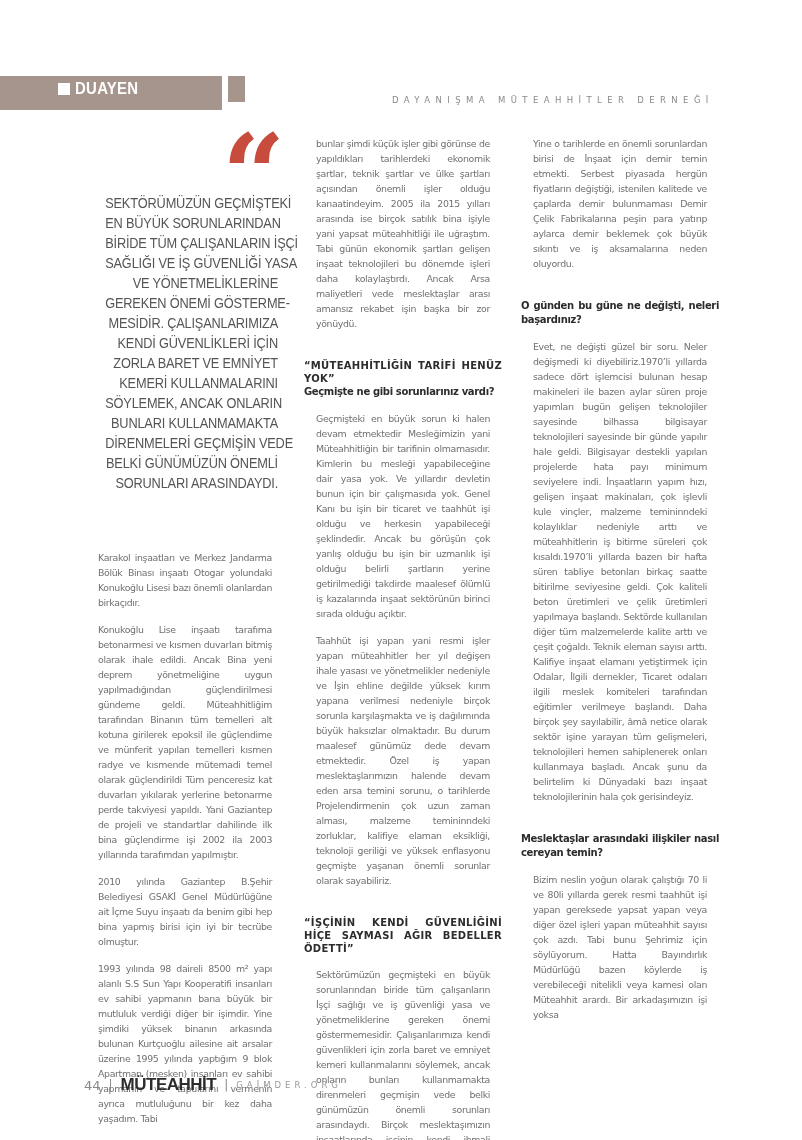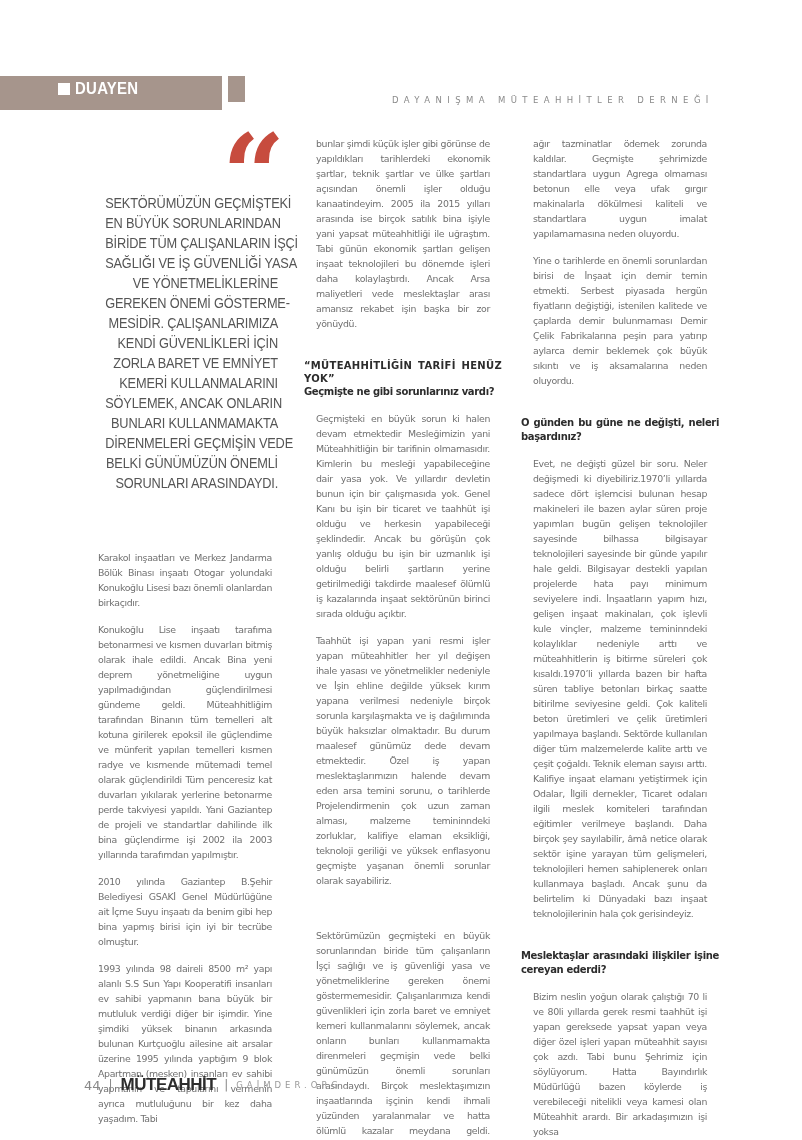--- a/index.html
+++ b/index.html
@@ -60,31 +60,31 @@
 </div>
 
 <div class="col" style="left:304px; top:124px;">
   <p>bunlar şimdi küçük işler gibi görünse de yapıldıkları tarihlerdeki ekonomik şartlar, teknik şartlar ve ülke şartları açısından önemli işler olduğu kanaatindeyim. 2005 ila 2015 yılları arasında ise birçok satılık bina işiyle yani yapsat müteahhitliği ile uğraştım. Tabi günün ekonomik şartları gelişen inşaat teknolojileri bu dönemde işleri daha kolaylaştırdı. Ancak Arsa maliyetleri vede meslektaşlar arası amansız rekabet işin başka bir zor yönüydü.</p>
   <div class="gap"></div>
   <h3>“MÜTEAHHİTLİĞİN TARİFİ HENÜZ YOK”</h3>
   <h4>Geçmişte ne gibi sorunlarınız vardı?</h4>
   <p>Geçmişteki en büyük sorun ki halen devam etmektedir Mesleğimizin yani Müteahhitliğin bir tarifinin olmamasıdır. Kimlerin bu mesleği yapabileceğine dair yasa yok. Ve yıllardır devletin bunun için bir çalışmasıda yok. Genel Kanı bu işin bir ticaret ve taahhüt işi olduğu ve herkesin yapabileceği şeklindedir. Ancak bu görüşün çok yanlış olduğu bu işin bir uzmanlık işi olduğu belirli şartların yerine getirilmediği takdirde maalesef ölümlü iş kazalarında inşaat sektörünün birinci sırada olduğu açıktır.</p>
   <p>Taahhüt işi yapan yani resmi işler yapan müteahhitler her yıl değişen ihale yasası ve yönetmelikler nedeniyle ve İşin ehline değilde yüksek kırım yapana verilmesi nedeniyle birçok sorunla karşılaşmakta ve iş dağılımında büyük haksızlar olmaktadır. Bu durum maalesef günümüz dede devam etmektedir. Özel iş yapan meslektaşlarımızın halende devam eden arsa temini sorunu, o tarihlerde Projelendirmenin çok uzun zaman alması, malzeme temininndeki zorluklar, kalifiye elaman eksikliği, teknoloji geriliği ve yüksek enflasyonu geçmişte yaşanan önemli sorunlar olarak sayabiliriz.</p>
   <div class="gap"></div>
+  <h3>“İŞÇİNİN KENDİ GÜVENLİĞİNİ HİÇE SAYMASI AĞIR BEDELLER ÖDETTİ”</h3>
   <p>Sektörümüzün geçmişteki en büyük sorunlarından biride tüm çalışanların İşçi sağlığı ve iş güvenliği yasa ve yönetmeliklerine gereken önemi göstermemesidir. Çalışanlarımıza kendi güvenlikleri için zorla baret ve emniyet kemeri kullanmalarını söylemek, ancak onların bunları kullanmamakta direnmeleri geçmişin vede belki günümüzün önemli sorunları arasındaydı. Birçok meslektaşımızın inşaatlarında işçinin kendi ihmali yüzünden yaralanmalar ve hatta ölümlü kazalar meydana geldi. Arkadaşlarımızın önemli bir kusuru olmamasına rağmen suçlu bulundular ve</p>
 </div>
 
 <div class="col" style="left:521px; top:124px;">
-  <p>ağır tazminatlar ödemek zorunda kaldılar. Geçmişte şehrimizde standartlara uygun Agrega olmaması betonun elle veya ufak gırgır makinalarla dökülmesi kaliteli ve standartlara uygun imalat yapılamamasına neden oluyordu.</p>
   <p>Yine o tarihlerde en önemli sorunlardan birisi de İnşaat için demir temin etmekti. Serbest piyasada hergün fiyatların değiştiği, istenilen kalitede ve çaplarda demir bulunmaması Demir Çelik Fabrikalarına peşin para yatırıp aylarca demir beklemek çok büyük sıkıntı ve iş aksamalarına neden oluyordu.</p>
   <div class="gap"></div>
   <h4>O günden bu güne ne değişti, neleri başardınız?</h4>
   <p>Evet, ne değişti güzel bir soru. Neler değişmedi ki diyebiliriz.1970’li yıllarda sadece dört işlemcisi bulunan hesap makineleri ile bazen aylar süren proje yapımları bugün gelişen teknolojiler sayesinde bilhassa bilgisayar teknolojileri sayesinde bir günde yapılır hale geldi. Bilgisayar destekli yapılan projelerde hata payı minimum seviyelere indi. İnşaatların yapım hızı, gelişen inşaat makinaları, çok işlevli kule vinçler, malzeme temininndeki kolaylıklar nedeniyle arttı ve müteahhitlerin iş bitirme süreleri çok kısaldı.1970’li yıllarda bazen bir hafta süren tabliye betonları birkaç saatte bitirilme seviyesine geldi. Çok kaliteli beton üretimleri ve çelik üretimleri yapılmaya başlandı. Sektörde kullanılan diğer tüm malzemelerde kalite arttı ve çeşit çoğaldı. Teknik eleman sayısı arttı. Kalifiye inşaat elamanı yetiştirmek için Odalar, İlgili dernekler, Ticaret odaları ilgili meslek komiteleri tarafından eğitimler verilmeye başlandı. Daha birçok şey sayılabilir, âmâ netice olarak sektör işine yarayan tüm gelişmeleri, teknolojileri hemen sahiplenerek onları kullanmaya başladı. Ancak şunu da belirtelim ki Dünyadaki bazı inşaat teknolojilerinin hala çok gerisindeyiz.</p>
   <div class="gap"></div>
-  <h4>Meslektaşlar arasındaki ilişkiler işine cereyan ederdi?</h4>
+  <h4>Meslektaşlar arasındaki ilişkiler nasıl cereyan temin?</h4>
   <p>Bizim neslin yoğun olarak çalıştığı 70 li ve 80li yıllarda gerek resmi taahhüt işi yapan gereksede yapsat yapan veya diğer özel işleri yapan müteahhit sayısı çok azdı. Tabi bunu Şehrimiz için söylüyorum. Hatta Bayındırlık Müdürlüğü bazen köylerde iş verebileceği nitelikli veya kamesi olan Müteahhit arardı. Bir arkadaşımızın işi yoksa</p>
 </div>
 
 <div class="footer">
   <span>44</span>
   <span class="pipe">|</span>
   <span class="brand">MÜTEAHHİT</span>
   <span class="pipe">|</span>
   <span class="site">GAİMDER.ORG</span>
 </div>

